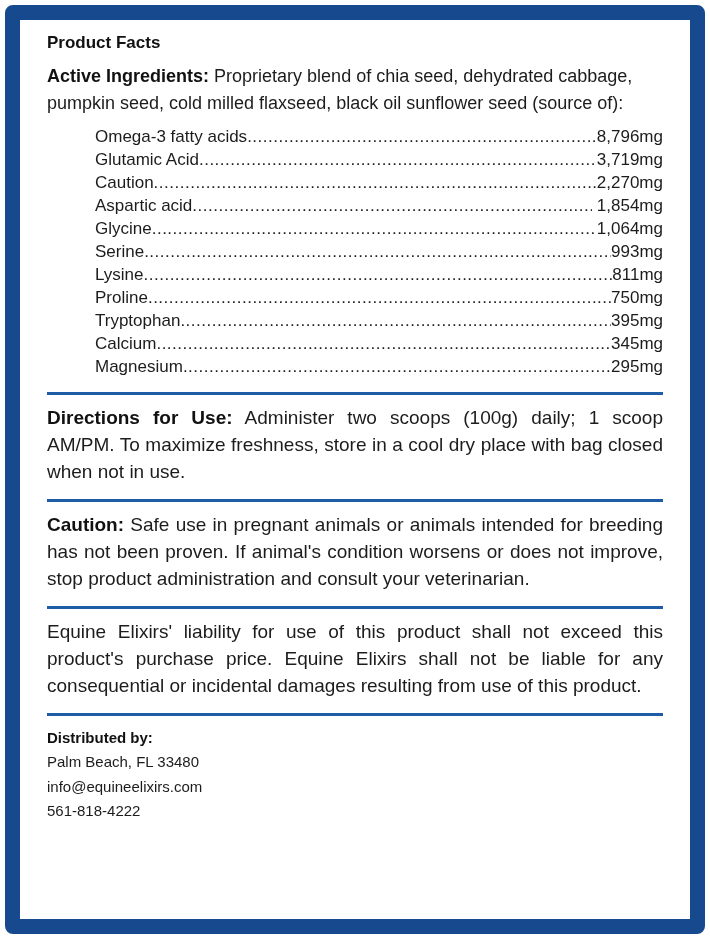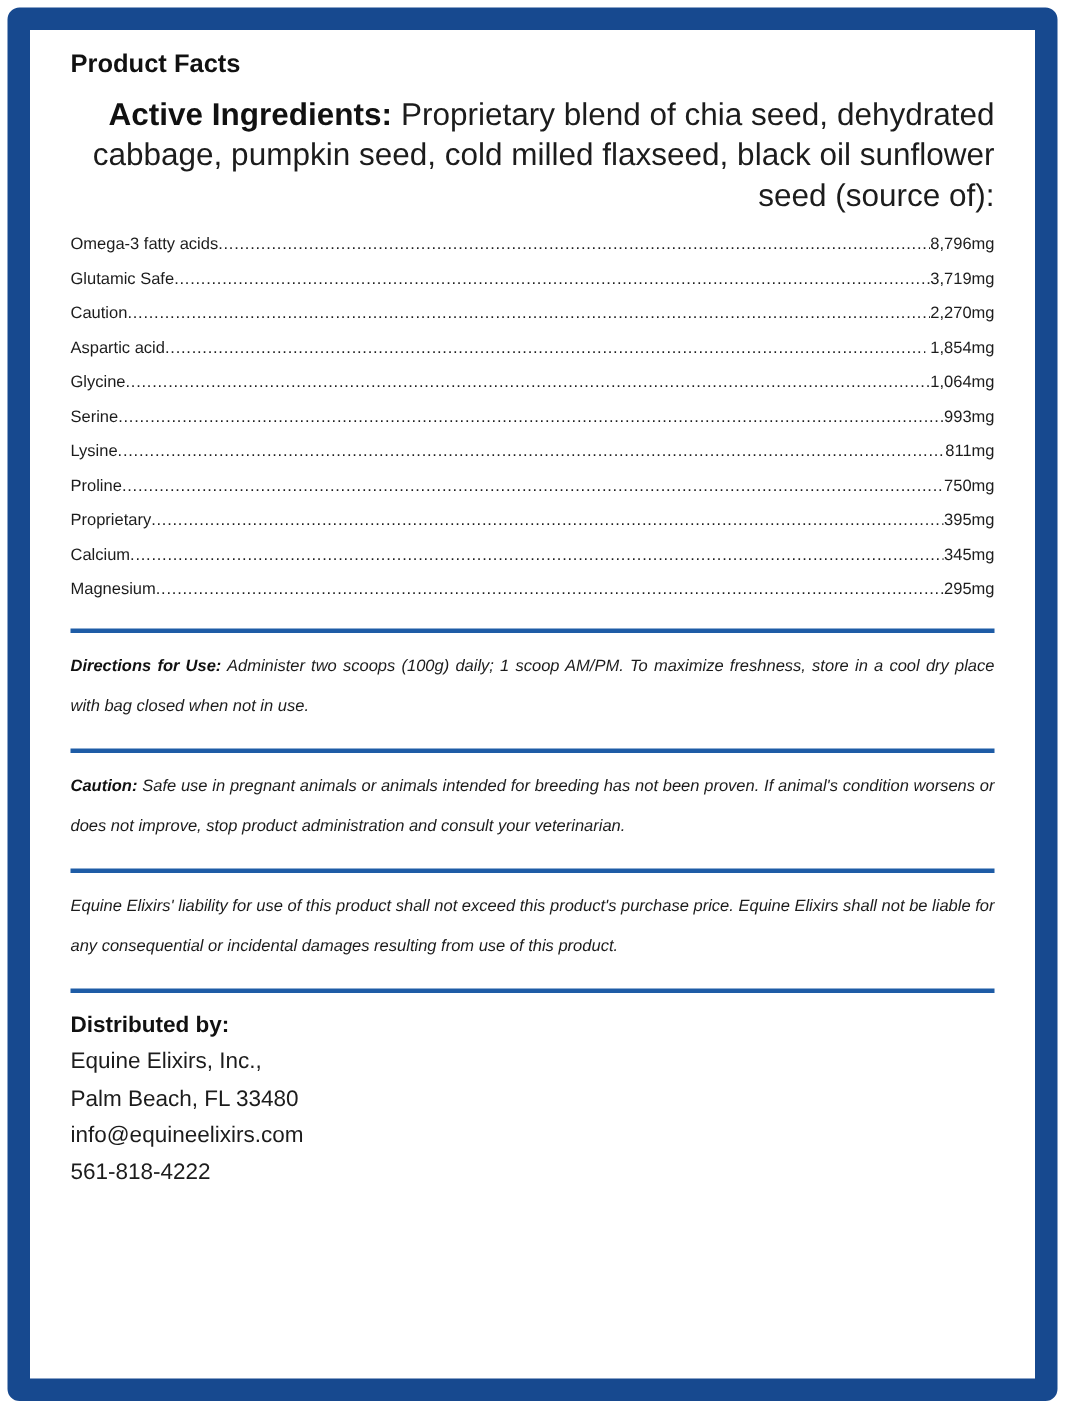--- a/index.html
+++ b/index.html
@@ -30,28 +30,28 @@
   }
   .title{
     font-size:17px;
     line-height:23px;
     font-weight:bold;
     margin:0;
     color:#111111;
   }
   .intro{
     margin:9px 0 0 0;
-    font-size:21px;
+    font-size:18px;
     line-height:27px;
-    text-align:right;
   }
   .intro b, .para b{ color:#111111; }
   .ingredients{
     margin-top:8px;
-    font-size:11px;
+    font-size:17px;
+    margin-left:48px;
   }
   .ing-row{
     display:flex;
     align-items:baseline;
     line-height:23px;
   }
   .ing-name{ flex:0 0 auto; white-space:pre; }
   .dots{
     flex:1 1 auto;
     overflow:hidden;
@@ -59,24 +59,23 @@
     letter-spacing:0.5px;
   }
   .ing-value{ flex:0 0 auto; white-space:pre; }
   hr.rule{
     border:none;
     border-top:3px solid var(--rule-color);
     margin:14px 0 9px 0;
   }
   .para{
     margin:0;
-    font-size:11px;
+    font-size:19px;
     line-height:27px;
     text-align:justify;
-    font-style:italic;
   }
   .para + .para{ margin-top:14px; }
   .distributor{
     font-size:15px;
     line-height:24.5px;
   }
   .distributor .dist-heading{
     font-weight:bold;
     color:#111111;
     line-height:25px;
@@ -93,21 +92,21 @@
     <p class="intro"><b>Active Ingredients:</b> <span>Proprietary blend of chia seed, dehydrated cabbage, pumpkin seed, cold milled flaxseed, black oil sunflower seed (source of):</span></p>
 
     <div class="ingredients">
   <div class="ing-row">
     <span class="ing-name">Omega-3 fatty acids</span>
     <span class="dots">............................................................................................................................................................................................................................................................................................................</span>
     <span class="ing-value">8,796mg</span>
   </div>
 
   <div class="ing-row">
-    <span class="ing-name">Glutamic Safe</span>
+    <span class="ing-name">Glutamic Acid</span>
     <span class="dots">............................................................................................................................................................................................................................................................................................................</span>
     <span class="ing-value">3,719mg</span>
   </div>
 
   <div class="ing-row">
     <span class="ing-name">Caution</span>
     <span class="dots">............................................................................................................................................................................................................................................................................................................</span>
     <span class="ing-value">2,270mg</span>
   </div>
 
@@ -135,21 +134,21 @@
     <span class="ing-value">811mg</span>
   </div>
 
   <div class="ing-row">
     <span class="ing-name">Proline</span>
     <span class="dots">............................................................................................................................................................................................................................................................................................................</span>
     <span class="ing-value">750mg</span>
   </div>
 
   <div class="ing-row">
-    <span class="ing-name">Proprietary</span>
+    <span class="ing-name">Tryptophan</span>
     <span class="dots">............................................................................................................................................................................................................................................................................................................</span>
     <span class="ing-value">395mg</span>
   </div>
 
   <div class="ing-row">
     <span class="ing-name">Calcium</span>
     <span class="dots">............................................................................................................................................................................................................................................................................................................</span>
     <span class="ing-value">345mg</span>
   </div>
 
@@ -171,21 +170,20 @@
 
     <hr class="rule">
 
     <p class="para">Equine Elixirs' liability for use of this product shall not exceed this product's purchase price. Equine Elixirs shall not be liable for any consequential or incidental damages resulting from use of this product.</p>
 
     <hr class="rule">
 
     <div class="distributor">
       <div class="dist-heading">Distributed by:</div>
       <div>
-          <div>Equine Elixirs, Inc.,</div>
           <div>Palm Beach, FL 33480</div>
           <div>info@equineelixirs.com</div>
           <div>561-818-4222</div>
         </div>
     </div>
 
   </div>
 </div>
 
 </body></html>

